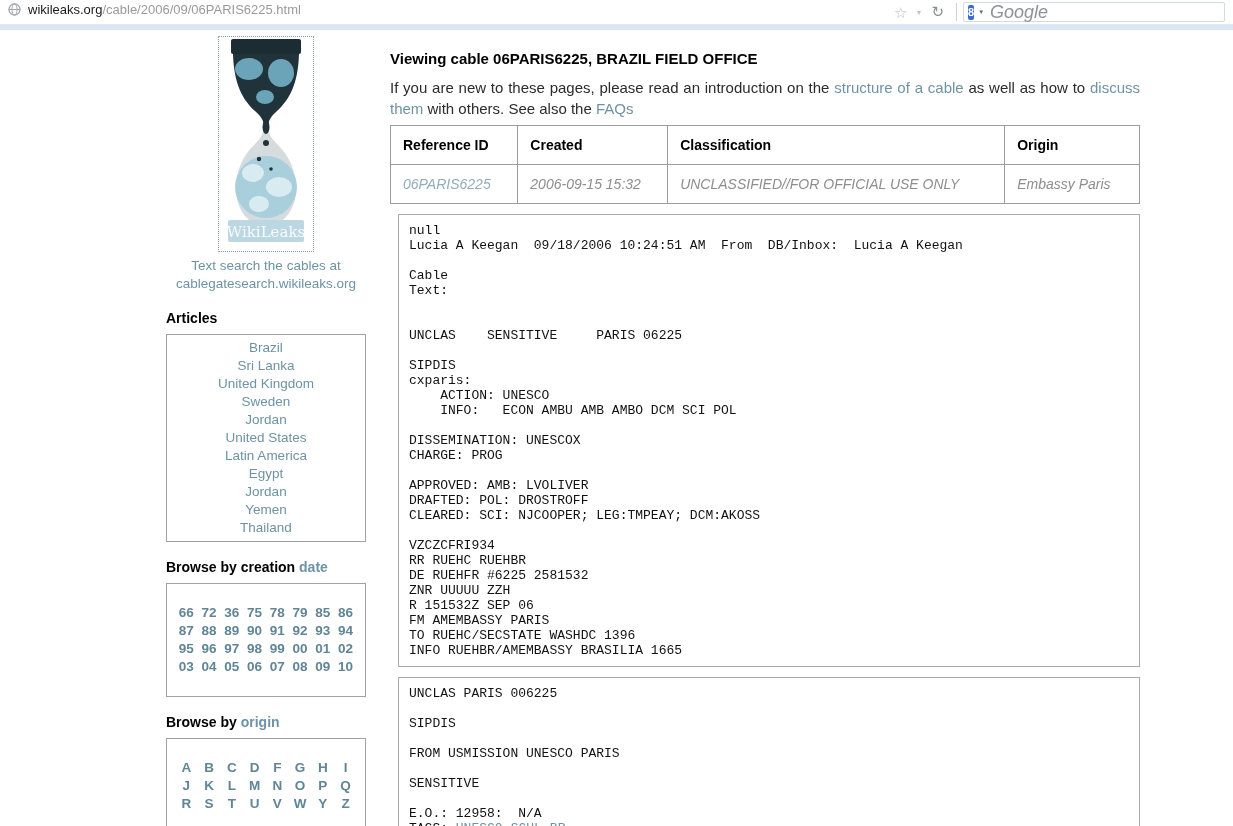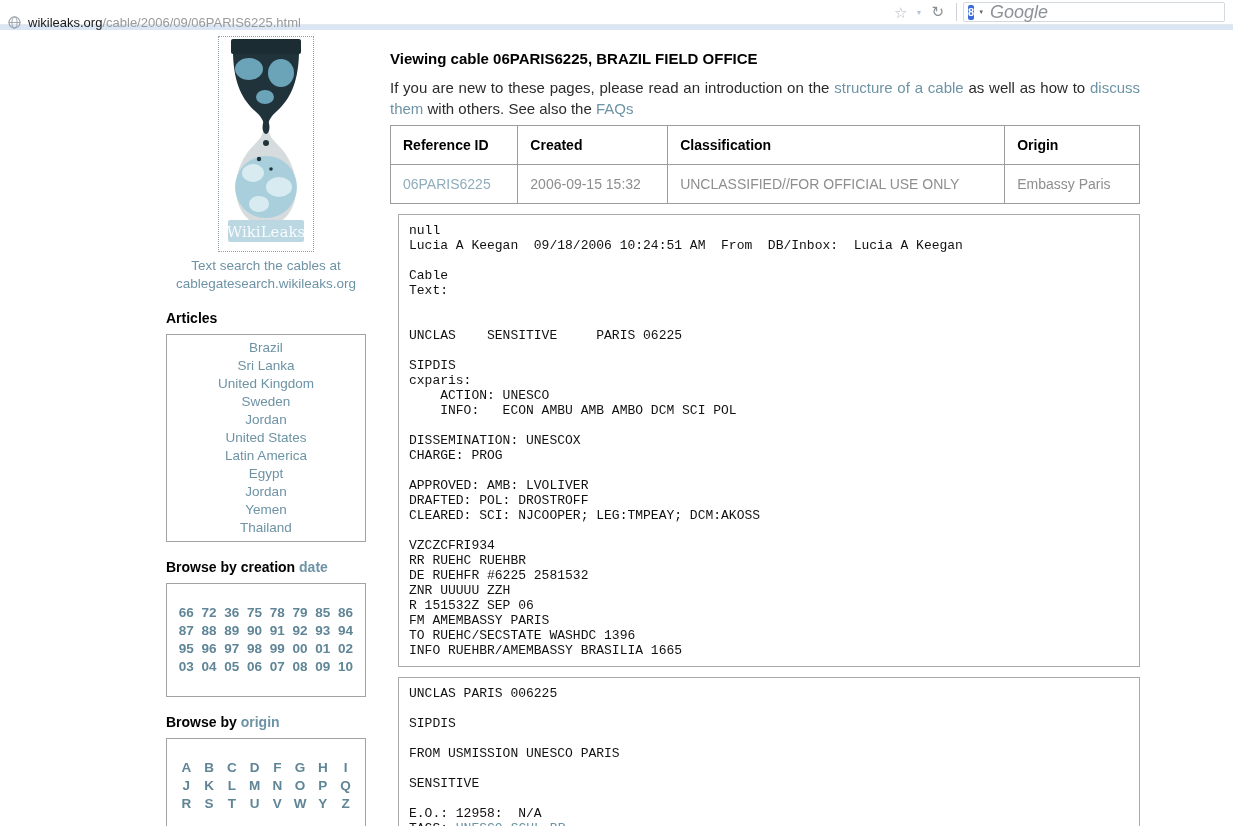--- a/index.html
+++ b/index.html
@@ -11,21 +11,21 @@
     --google-blue:#3a6bd8;
   }
   *{box-sizing:border-box;}
   html,body{margin:0;padding:0;}
   body{
     width:1233px;height:826px;overflow:hidden;background:#fff;
     font-family:"Liberation Sans",sans-serif;color:#222;position:relative;
   }
   
   .chrome{position:relative;height:24px;background:#fff;}
-  .chrome-left{position:absolute;left:8px;top:15px;display:flex;align-items:center;gap:7px;}
+  .chrome-left{position:absolute;left:8px;top:2px;display:flex;align-items:center;gap:7px;}
   .url{font-size:13px;white-space:nowrap;cursor:text;}
   .url .host{color:#1a1a1a;}
   .url .path{color:#9a9a9a;}
   .chrome-right{position:absolute;right:8px;top:0;height:24px;display:flex;align-items:center;}
   .chrome-btn{color:#b4b9bf;font-size:15px;line-height:1;padding:0 5px;cursor:pointer;}
   .chrome-caret{color:#b9c4d2;font-size:7px;padding:0 3px;cursor:pointer;}
   .reload{color:#8a9096;font-size:15px;padding:0 6px;cursor:pointer;}
   .chrome-sep{width:1px;height:18px;background:#cfd3d8;margin:0 6px;}
   .searchbox{display:flex;align-items:center;width:262px;height:20px;border:1px solid #d5dade;border-radius:2px;background:#fff;padding:0 4px;}
   .gbadge{width:15px;height:15px;border-radius:2px;background:var(--google-blue);color:#fff;
@@ -47,21 +47,21 @@
   .grid-box{display:grid;grid-template-columns:repeat(8,1fr);padding:20px 8px;}
   .grid-box span{text-align:center;font-size:13.5px;line-height:18px;font-weight:bold;color:var(--grid-link);cursor:pointer;}
   
   .main{position:absolute;left:390px;top:50px;width:750px;}
   .page-title{font-size:15px;font-weight:bold;color:#000;margin:0 0 10px 0;}
   .intro{font-size:15px;line-height:21px;color:#2b2b2b;text-align:justify;margin:0 0 6px 0;}
   .intro a{color:var(--link);text-decoration:none;cursor:pointer;}
   table.cable-meta{border-collapse:collapse;width:100%;margin-top:0;}
   table.cable-meta th,table.cable-meta td{border:1px solid #9c9c9c;padding:11px 12px;text-align:left;font-size:14px;}
   table.cable-meta th{font-weight:bold;color:#000;}
-  table.cable-meta td{color:var(--muted);}
+  table.cable-meta td{color:var(--muted);font-style:italic;}
   table.cable-meta td.ref a{color:#8fadbc;text-decoration:none;cursor:pointer;}
   col.c1{width:17%;} col.c2{width:20%;} col.c3{width:45%;} col.c4{width:18%;}
   pre.cable{
     margin:10px 0 0 8px;border:1px solid #a9a9a9;padding:8px 10px;
     font-family:"Liberation Mono","DejaVu Sans Mono",monospace;
     font-size:13px;line-height:15px;color:#111;white-space:pre;overflow:hidden;
   }
   pre.cable .tag-link{color:var(--link);text-decoration:none;cursor:pointer;}
   pre.cable .tag-link + .tag-link{margin-left:8px;}
 </style>

